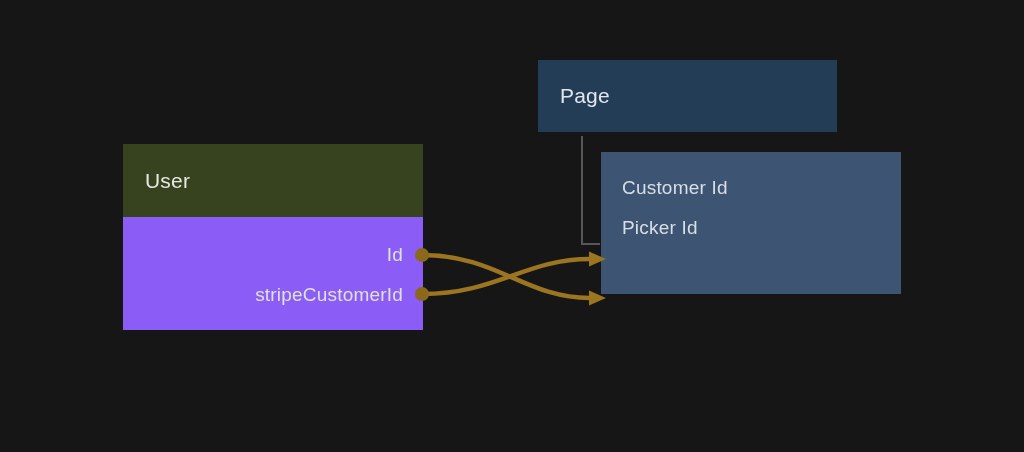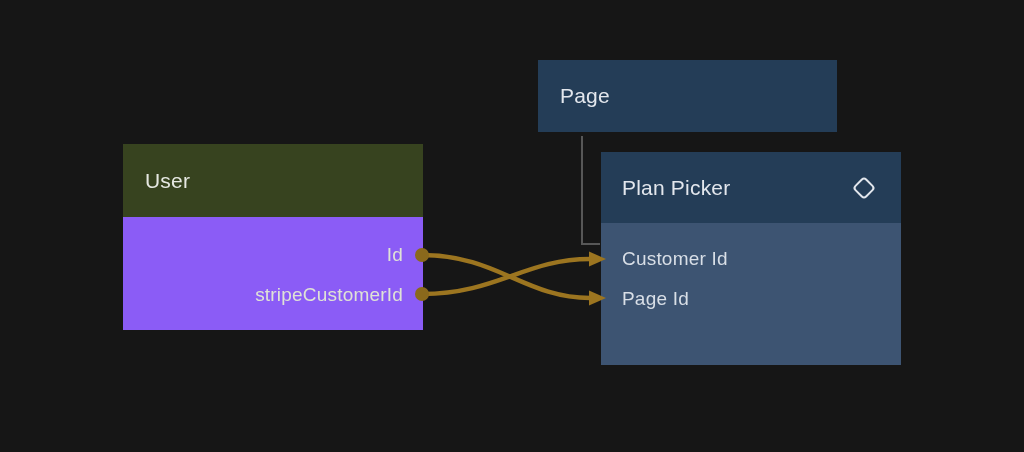--- a/index.html
+++ b/index.html
@@ -129,34 +129,26 @@
         <span>stripeCustomerId</span>
       </div>
     </div>
   </div>
 
   <div class="node node-page">
     <span class="node-title">Page</span>
   </div>
 
   <div class="node node-plan">
-    <div class="node-header">
-      <span class="node-title">Plan Picker</span>
-      <span class="diamond-wrap">
-        <svg width="26" height="26" viewBox="0 0 26 26">
-          <rect x="5.5" y="5.5" width="15" height="15" rx="3" fill="none" stroke-width="2" transform="rotate(45 13 13)" stroke="#e3e7ed"></rect>
-        </svg>
-      </span>
-    </div>
     <div class="node-body">
       <div class="field-row">
         <span>Customer Id</span>
       </div>
       <div class="field-row">
-        <span>Page Id</span>
+        <span>Picker Id</span>
       </div>
     </div>
   </div>
 
   <svg class="edge-layer" viewBox="0 0 1024 452">
 
     <path d="M 582 136 L 582 244 L 600 244" fill="none" stroke-width="2" stroke="#575757"></path>
 
     <path d="M 422 255 C 497 255 525 298 590 298" fill="none" stroke-width="4.5" stroke-linecap="round" stroke="#9c7520"></path>
     <polygon points="589,290.5 606,298 589,305.5" fill="#9c7520"></polygon>

